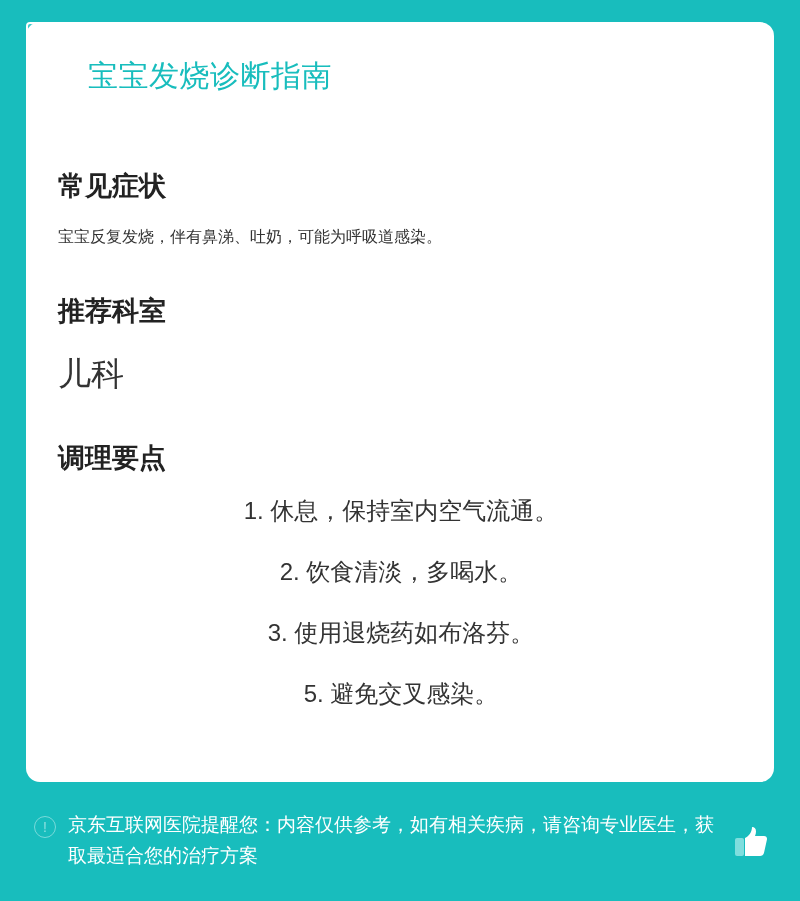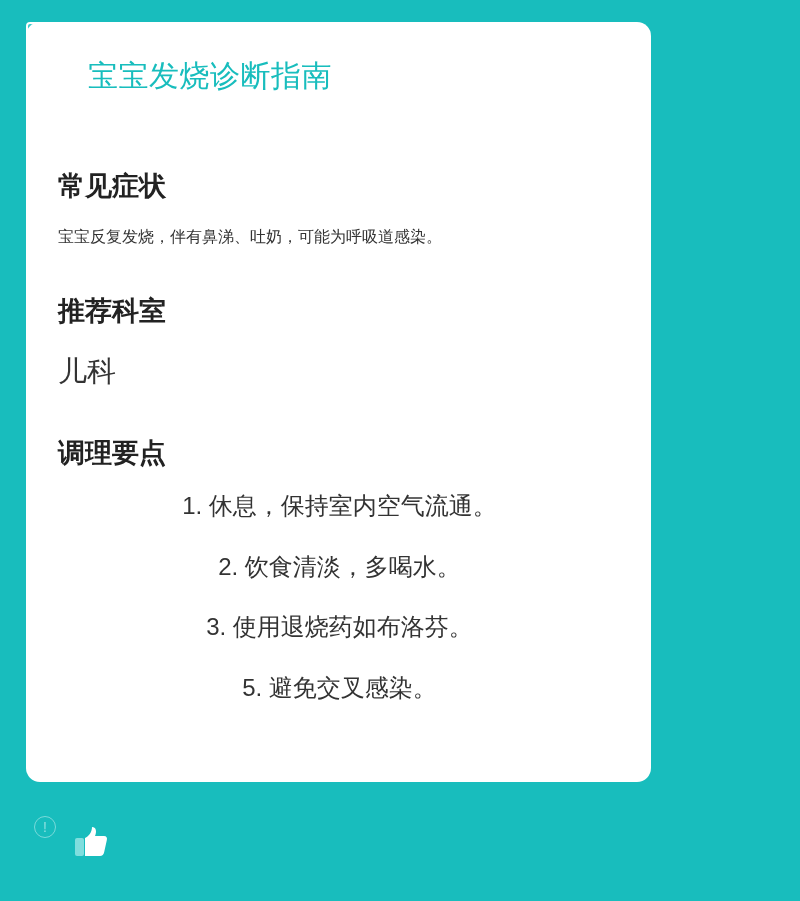--- a/index.html
+++ b/index.html
@@ -19,21 +19,21 @@
     height: 901px;
     box-sizing: border-box;
     padding: 22px 26px 0 26px;
   }
   .card {
     position: relative;
     background: #ffffff;
     border-radius: 14px;
     padding: 30px 32px 34px 32px;
     box-sizing: border-box;
-    width: 625px;
+    width: 748px;
     min-height: 760px;
   }
   .doc-icon {
     position: absolute;
     left: 26px;
     top: 22px;
     width: 46px;
     height: 54px;
   }
   .title {
@@ -55,21 +55,21 @@
     margin-top: 74px;
   }
   .para {
     font-size: 16px;
     color: #333333;
     line-height: 1.62;
     margin: 20px 0 8px 0;
     max-width: 680px;
   }
   .dept {
-    font-size: 29px;
+    font-size: 33px;
     color: #333333;
     margin: 22px 0 0 0;
     line-height: 1.4;
   }
   .steps {
     margin: 18px 0 0 0;
     padding: 0;
     list-style: none;
     text-align: center;
   }
@@ -153,20 +153,21 @@
       <li>1. 休息，保持室内空气流通。</li>
       <li>2. 饮食清淡，多喝水。</li>
       <li>3. 使用退烧药如布洛芬。</li>
       <li>5. 避免交叉感染。</li>
     </ul>
   </div>
 
   <div class="footer">
     <div class="footer-inner">
       <span class="info-badge">!</span>
+      <div class="disclaimer">京东互联网医院提醒您：内容仅供参考，如有相关疾病，请咨询专业医生，获取最适合您的治疗方案</div>
       <span class="thumb">
         <svg width="34" height="34" viewBox="0 0 34 34" xmlns="http://www.w3.org/2000/svg">
           <rect x="1" y="14" width="9" height="18" rx="2" fill="#7fdede"></rect>
           <path d="M11 32 L11 14 C15 12 18 8 18 3 C22 3 23 7 21 12 L30 12 C32.5 12 33.5 14 32.8 16.2 L30.2 28 C29.7 30.6 28.2 32 26 32 Z" fill="#ffffff"></path>
         </svg>
       </span>
     </div>
   </div>
 
 </div>

